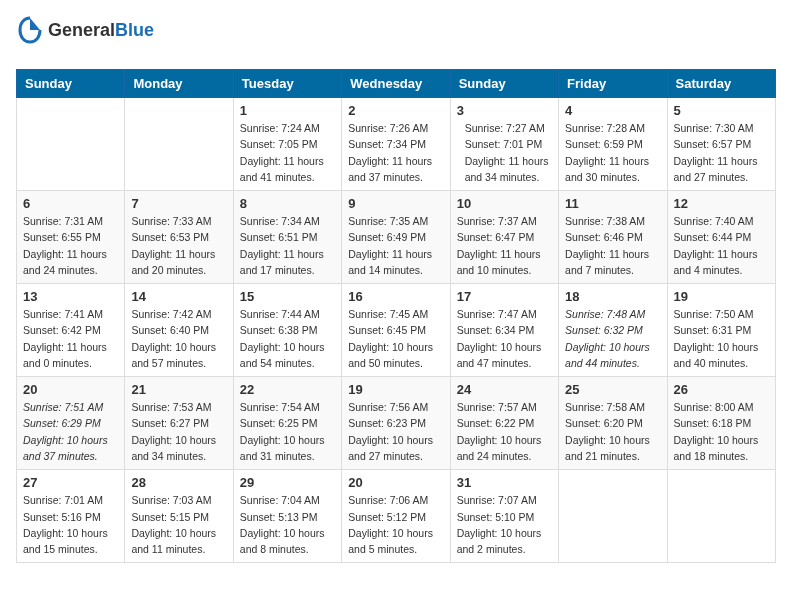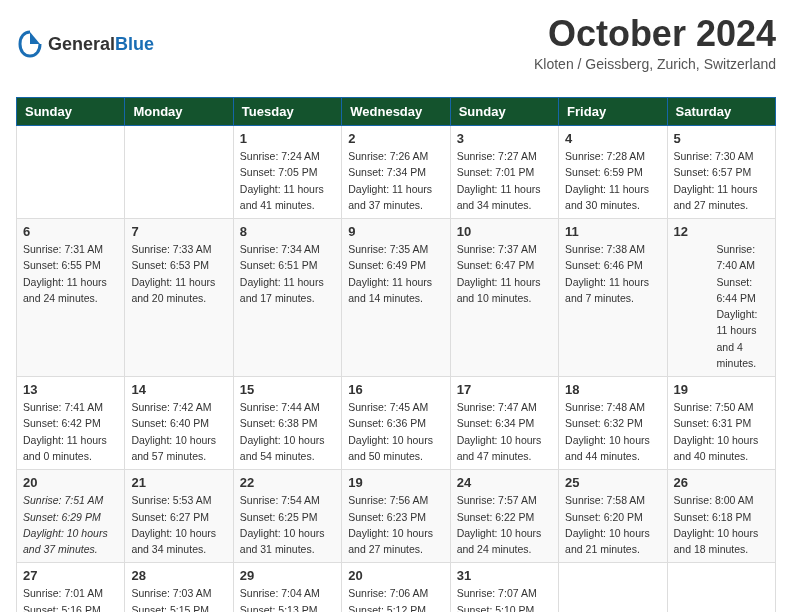--- a/index.html
+++ b/index.html
@@ -48,21 +48,21 @@
       font-size: 14px;
       color: #555;
       margin-top: 4px;
     }
     .calendar {
       width: 100%;
       border-collapse: collapse;
       border: 1px solid #ccc;
     }
     .calendar th {
-      background-color: #14532d;
+      background-color: #0369a1;
       color: #fff;
       font-size: 13px;
       font-weight: bold;
       padding: 6px 8px;
       text-align: left;
       border: 1px solid #1565a8;
     }
     .calendar td {
       vertical-align: top;
       padding: 5px 6px;
@@ -95,24 +95,20 @@
 <div class="header">
   <div class="logo">
     <svg class="logo-icon" viewBox="0 0 28 28">
       <path d="M14 2 C8 2 4 7 4 14 C4 21 8 26 14 26 C20 26 24 21 24 14" fill="none" stroke="#1a6eb5" stroke-width="3"></path>
       <path d="M14 2 L24 14 L14 14" fill="#1a6eb5"></path>
     </svg>
     <div>
       <span class="logo-text-general">General</span><span class="logo-text-blue">Blue</span>
     </div>
   </div>
-  <div class="title-section">
-    <div class="month-title">October 2024</div>
-    <div class="location">Kloten / Geissberg, Zurich, Switzerland</div>
-  </div>
 </div>
 
 <table class="calendar">
   <thead>
     <tr>
     <th>Sunday</th>
         <th>Monday</th>
         <th>Tuesday</th>
         <th>Wednesday</th>
         <th>Sunday</th>
@@ -133,21 +129,21 @@
         </td>
         <td>
           <span class="day-number">2</span>
           <div class="day-info" style="white-space: pre-line;">Sunrise: 7:26 AM
 Sunset: 7:34 PM
 Daylight: 11 hours
 and 37 minutes.</div>
         </td>
         <td>
           <span class="day-number">3</span>
-          <div class="day-info" style="white-space: pre-line;">Sunrise: 7:27 AM
+          <div class="day-info" style="white-space: pre-line; margin-left: 8px;">Sunrise: 7:27 AM
 Sunset: 7:01 PM
 Daylight: 11 hours
 and 34 minutes.</div>
         </td>
         <td>
           <span class="day-number">4</span>
           <div class="day-info" style="white-space: pre-line;">Sunrise: 7:28 AM
 Sunset: 6:59 PM
 Daylight: 11 hours
 and 30 minutes.</div>
@@ -198,21 +194,21 @@
         </td>
         <td>
           <span class="day-number">11</span>
           <div class="day-info" style="white-space: pre-line;">Sunrise: 7:38 AM
 Sunset: 6:46 PM
 Daylight: 11 hours
 and 7 minutes.</div>
         </td>
         <td>
           <span class="day-number">12</span>
-          <div class="day-info" style="white-space: pre-line; margin-left: 43px;">Sunrise: 7:40 AM
+          <div class="day-info" style="white-space: pre-line;">Sunrise: 7:40 AM
 Sunset: 6:44 PM
 Daylight: 11 hours
 and 4 minutes.</div>
         </td>
       </tr>
       <tr>
         <td>
           <span class="day-number">13</span>
           <div class="day-info" style="white-space: pre-line;">Sunrise: 7:41 AM
 Sunset: 6:42 PM
@@ -229,34 +225,34 @@
         <td>
           <span class="day-number">15</span>
           <div class="day-info" style="white-space: pre-line;">Sunrise: 7:44 AM
 Sunset: 6:38 PM
 Daylight: 10 hours
 and 54 minutes.</div>
         </td>
         <td>
           <span class="day-number">16</span>
           <div class="day-info" style="white-space: pre-line;">Sunrise: 7:45 AM
-Sunset: 6:36 PM
+Sunset: 6:45 PM
 Daylight: 10 hours
 and 50 minutes.</div>
         </td>
         <td>
           <span class="day-number">17</span>
           <div class="day-info" style="white-space: pre-line;">Sunrise: 7:47 AM
 Sunset: 6:34 PM
 Daylight: 10 hours
 and 47 minutes.</div>
         </td>
         <td>
           <span class="day-number">18</span>
-          <div class="day-info" style="white-space: pre-line;">Sunrise: 7:48 AM
+          <div class="day-info" style="white-space: pre-line; font-style: italic;">Sunrise: 7:48 AM
 Sunset: 6:32 PM
 Daylight: 10 hours
 and 44 minutes.</div>
         </td>
         <td>
           <span class="day-number">19</span>
           <div class="day-info" style="white-space: pre-line;">Sunrise: 7:50 AM
 Sunset: 6:31 PM
 Daylight: 10 hours
 and 40 minutes.</div>
@@ -265,21 +261,21 @@
       <tr>
         <td>
           <span class="day-number">20</span>
           <div class="day-info" style="white-space: pre-line; font-style: italic;">Sunrise: 7:51 AM
 Sunset: 6:29 PM
 Daylight: 10 hours
 and 37 minutes.</div>
         </td>
         <td>
           <span class="day-number">21</span>
-          <div class="day-info" style="white-space: pre-line;">Sunrise: 5:53 AM
+          <div class="day-info" style="white-space: pre-line;">Sunrise: 7:53 AM
 Sunset: 6:27 PM
 Daylight: 10 hours
 and 34 minutes.</div>
         </td>
         <td>
           <span class="day-number">22</span>
           <div class="day-info" style="white-space: pre-line;">Sunrise: 7:54 AM
 Sunset: 6:25 PM
 Daylight: 10 hours
 and 31 minutes.</div>

